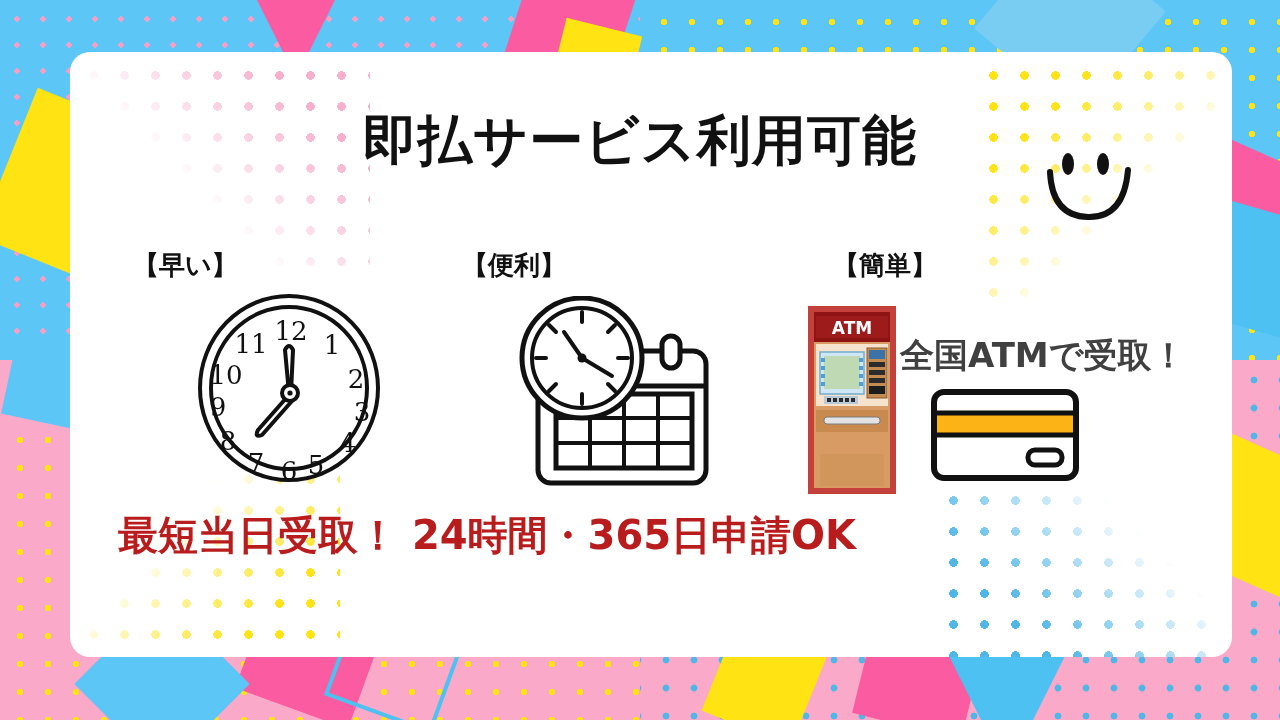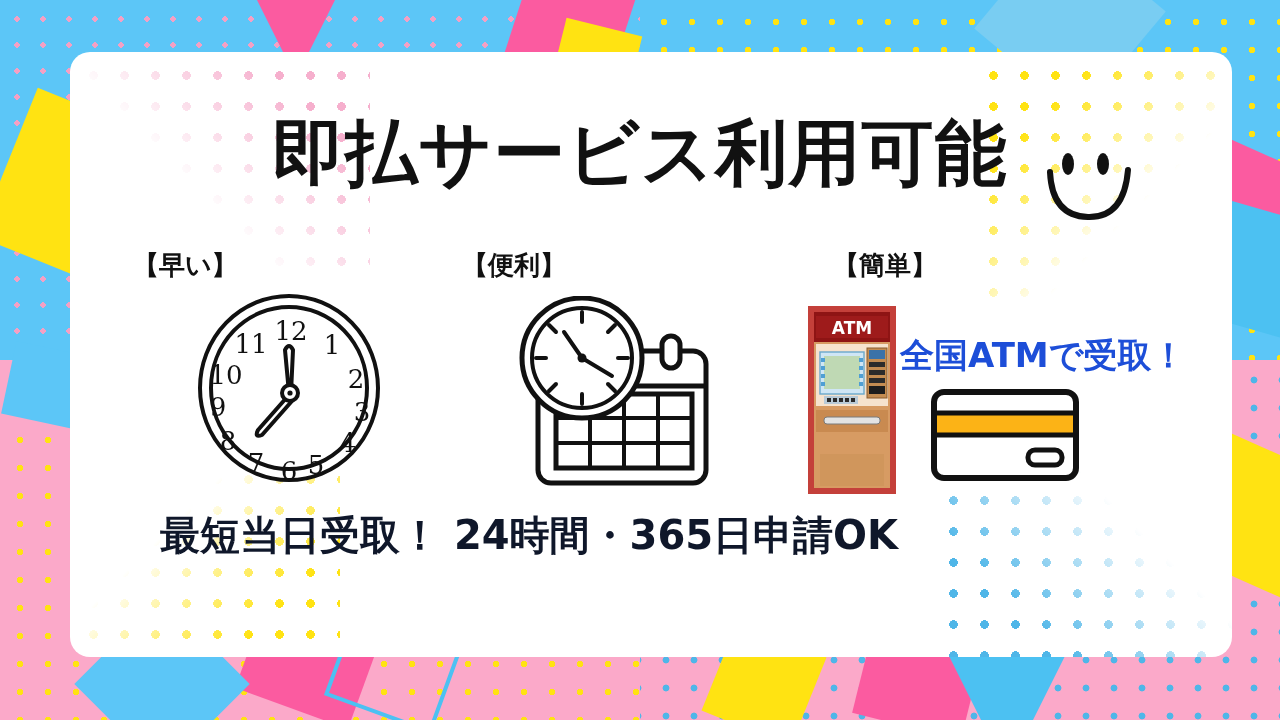--- a/index.html
+++ b/index.html
@@ -52,50 +52,49 @@
     background-image:radial-gradient(#4fb6e8 4.2px, transparent 4.4px);
     background-size:31px 31px;background-position:6px 6px;
     -webkit-mask-image:linear-gradient(45deg, rgba(0,0,0,1) 24%, rgba(0,0,0,0) 62%);
     mask-image:linear-gradient(45deg, rgba(0,0,0,1) 24%, rgba(0,0,0,0) 62%);}
 
   
   #content{position:absolute;inset:0;}
 
   #headline{
     position:absolute;left:0;right:0;top:118px;text-align:center;
-    font-size:72px;font-weight:bold;color:#111111;
+    font-size:54px;font-weight:bold;color:#111111;
     letter-spacing:1px;line-height:1;white-space:nowrap;
-    font-family:Liberation Serif, serif;
+    font-family:Liberation Mono, monospace;
   }
   #smiley{position:absolute;left:1040px;top:146px;}
 
   .featLabel{
     position:absolute;font-size:26px;font-weight:bold;color:#111111;
     font-family:"DejaVu Sans","Liberation Sans",sans-serif;white-space:nowrap;
   }
   #lbl-fast{left:133px;top:248px;}
   #lbl-conv{left:462px;top:248px;}
   #lbl-easy{left:833px;top:248px;}
 
   #clock-wrap{position:absolute;left:196px;top:288px;}
   #cal-wrap{position:absolute;left:512px;top:296px;}
   #atm-wrap{position:absolute;left:806px;top:304px;}
   #cardimg-wrap{position:absolute;left:930px;top:388px;}
 
   #atmText{
     position:absolute;left:900px;top:333px;
-    font-size:34px;font-weight:bold;color:#1d4ed8;white-space:nowrap;
+    font-size:34px;font-weight:bold;color:#404040;white-space:nowrap;
     font-family:"DejaVu Sans","Liberation Sans",sans-serif;
   }
 
   #bottomText{
     position:absolute;left:118px;top:508px;
-    font-size:40px;font-weight:bold;color:#0f172a;white-space:nowrap;
+    font-size:40px;font-weight:bold;color:#b91c1c;white-space:nowrap;
     font-family:"DejaVu Sans","Liberation Sans",sans-serif;
-    margin-left:42px;
   }
 </style>
 </head>
 <body>
 
 <div id="stage">
 
   <div class="bgq" id="bg-tl">
     <div class="dots" id="dots-tl"></div>
   </div>

